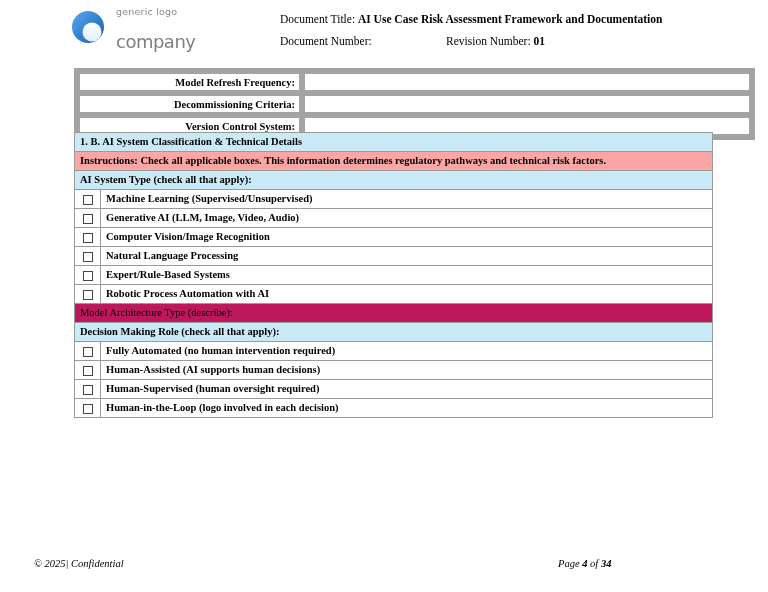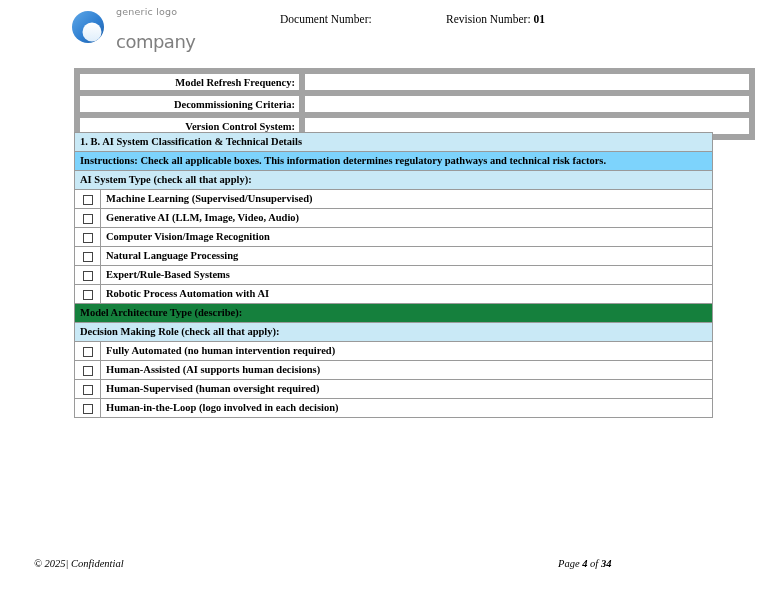--- a/index.html
+++ b/index.html
@@ -126,27 +126,27 @@
     background: #c9e9f6;
     font-weight: bold;
     height: 13px;
   }
   .row-section-title td {
     background: #c9e9f6;
     font-weight: bold;
     height: 14px;
   }
   .row-instructions td {
-    background: #7dd3fc;
+    background: #fca5a5;
     font-weight: bold;
     height: 14px;
   }
   .row-plain td {
-    background: #15803d;
-    font-weight: bold;
+    background: #be185d;
+    font-weight: normal;
     height: 13px;
   }
   .cb-cell {
     width: 26px;
     text-align: center;
     padding: 2px 0 !important;
   }
   .cb {
     display: inline-block;
     width: 8px;
@@ -207,20 +207,24 @@
         <circle cx="24" cy="24" r="9.5" fill="url(#lgWhite)"></circle>
       </svg>
     </span>
     <span class="logo-words">
       <span class="logo-generic">generic logo</span>
       <span class="logo-company">company</span>
     </span>
   </div>
 
   <div class="header-lines">
+    <div class="hline">
+      <span class="hlabel">Document Title:</span>
+      <span class="hvalue">AI Use Case Risk Assessment Framework and Documentation</span>
+    </div>
     <div class="hline hline-2">
       <span class="hlabel">Document Number:</span>
       <span class="hvalue"></span>
       <span class="hrev">
         <span class="hlabel">Revision Number:</span>
         <span class="hvalue">01</span>
       </span>
     </div>
   </div>
 </div>

